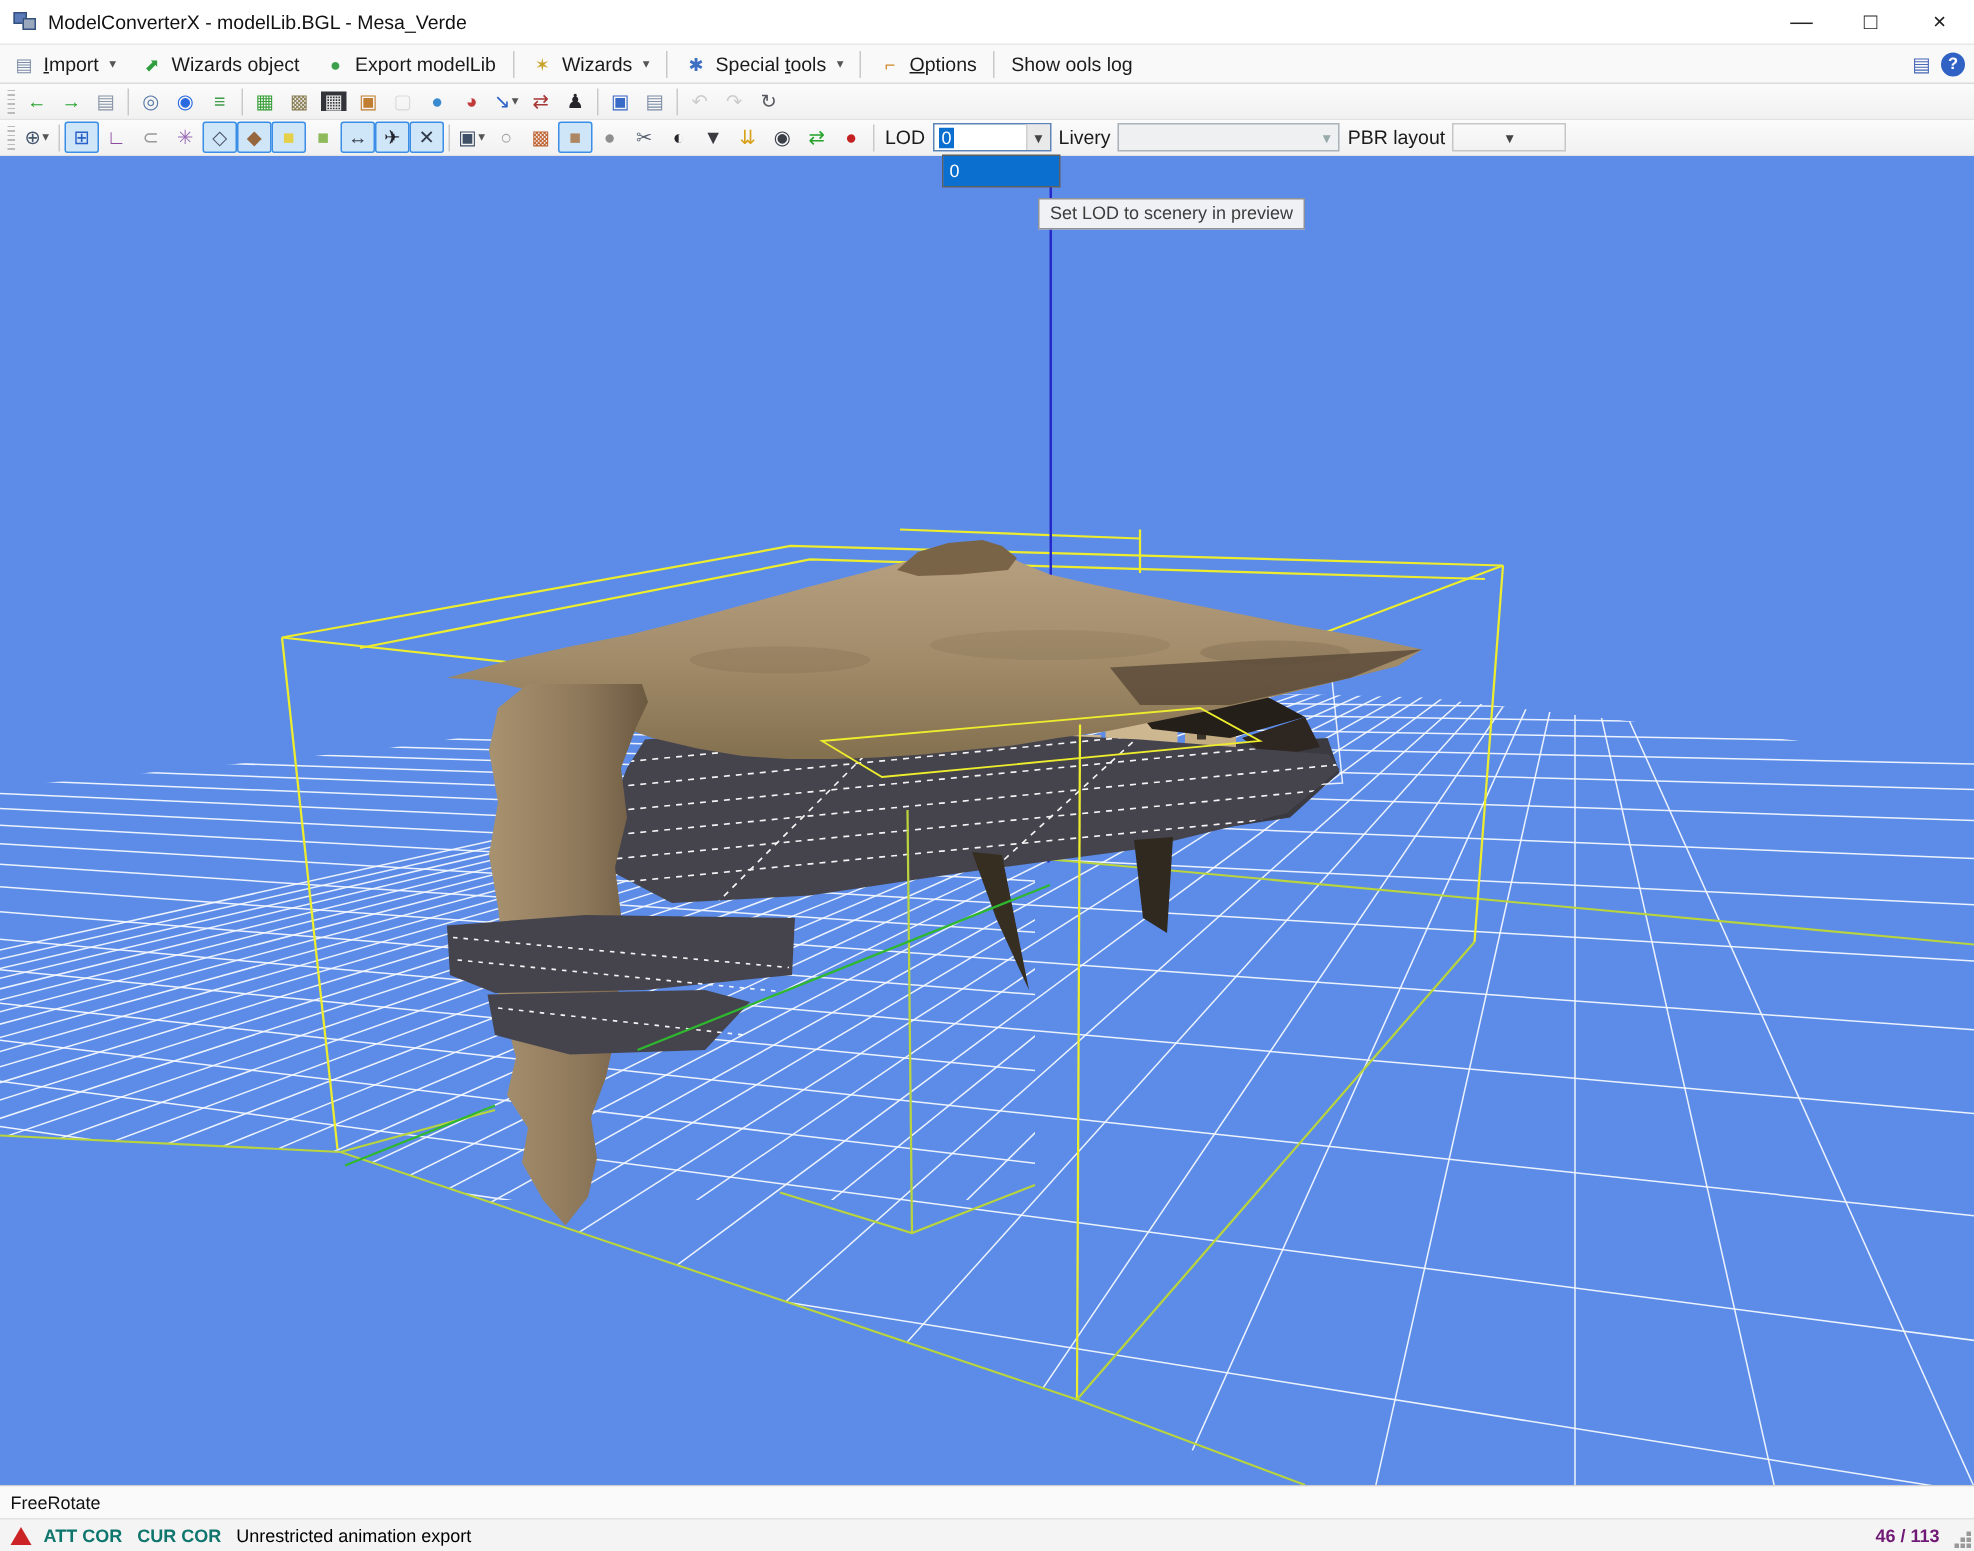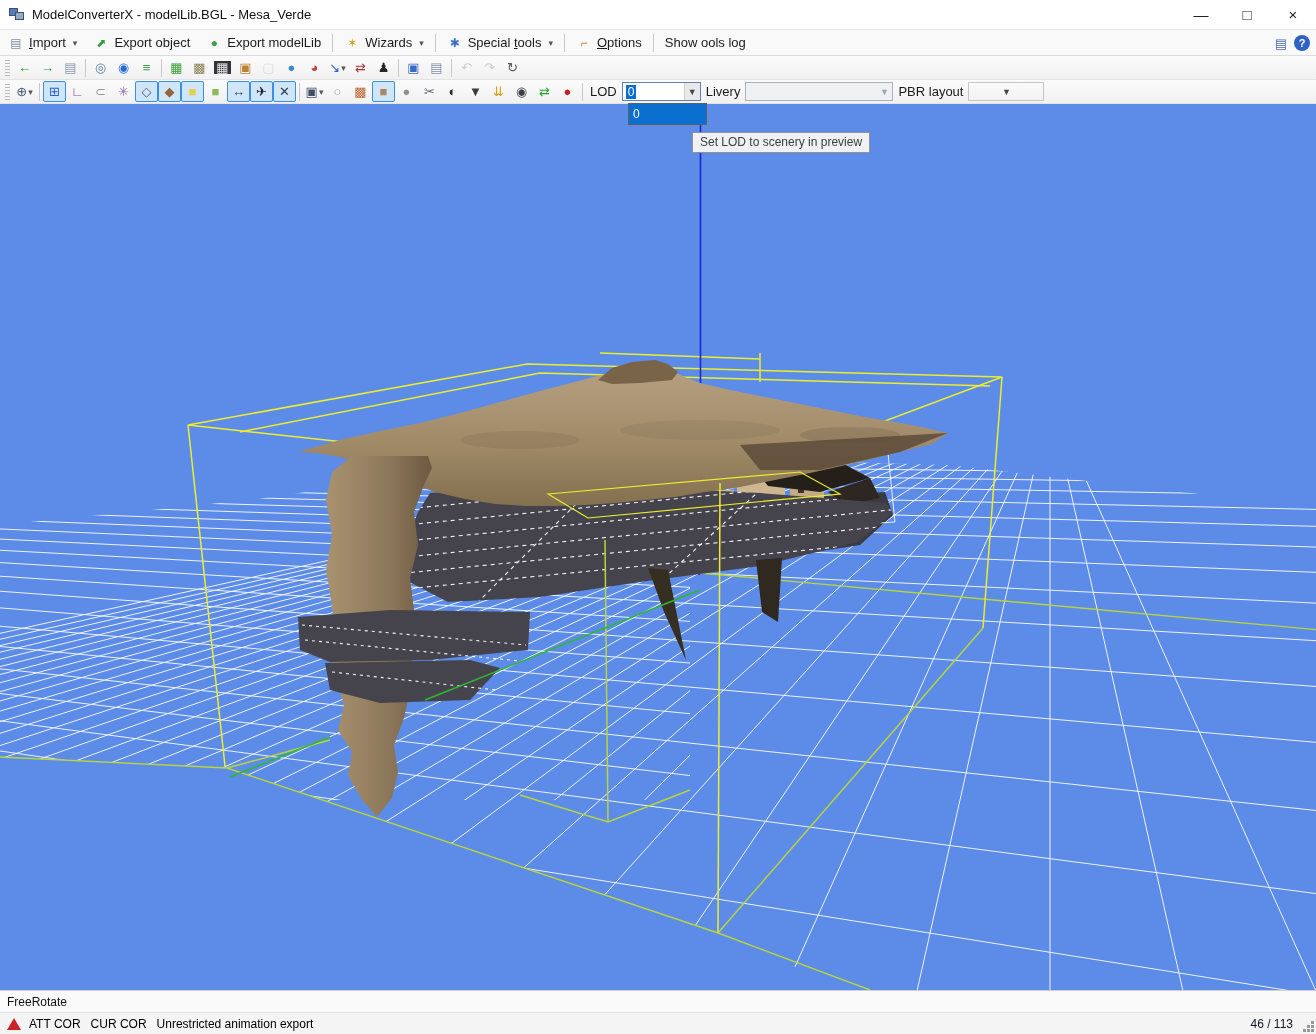--- a/index.html
+++ b/index.html
@@ -54,23 +54,23 @@
     border:1px solid #5f5f5f;font-size:12px;z-index:5;}
   .dd-item{height:20px;display:flex;align-items:center;padding:0 4px;background:#0b6fd0;color:#fff;}
   .tip{position:absolute;left:692px;top:28px;height:21px;padding:2px 7px;background:#f0f1f4;
     border:1px solid #8f9299;font-size:12px;color:#3c3c3c;white-space:nowrap;z-index:6;}
   .statusbar{height:44px;background:#f4f4f4;border-top:1px solid #cfcfcf;font-size:12px;color:#111;}
   .sb-row1{height:22px;display:flex;align-items:center;padding:0 7px;background:#fafafa;
     border-bottom:1px solid #e2e2e2;}
   .sb-row2{height:21px;display:flex;align-items:center;padding:0 7px;gap:10px;position:relative;}
   .warn-tri{width:0;height:0;border-left:7px solid transparent;border-right:7px solid transparent;
     border-bottom:12px solid #cc2426;margin-right:-2px;}
-  .dim{color:#000000;}
+  .dim{color:#0f766e;font-weight:bold;}
   .greenmsg{color:#000000;}
-  .sb-count{margin-left:auto;color:#0f172a;margin-right:16px;}
+  .sb-count{margin-left:auto;color:#701a75;margin-right:16px;font-weight:bold;}
   .grip-corner{position:absolute;right:2px;bottom:2px;width:3px;height:3px;background:#999;
     box-shadow:-4px 0 #999,-8px 0 #999,0 -4px #999,-4px -4px #999,0 -8px #999;}
   u{text-decoration:underline;}
 </style>
 </head>
 <body>
 
 <div class="titlebar">
   <span class="app-ico">
       <i></i>
@@ -86,21 +86,21 @@
 
 <div class="menubar">
   <span id="menu-items" style="display:flex;align-items:center;">
       <span class="menu-item">
         <span class="mi-ico" style="color: rgb(125, 141, 168);">▤</span>
         <span><u>I</u>mport</span>
         <span class="caret">▾</span>
       </span>
       <span class="menu-item">
         <span class="mi-ico" style="color: rgb(47, 158, 63);">⬈</span>
-        <span>Export object</span>
+        <span>Wizards object</span>
       </span>
       <span class="menu-item">
         <span class="mi-ico" style="color: rgb(61, 160, 74);">●</span>
         <span>Export modelLib</span>
       </span>
       <span class="mb-sep"></span>
       <span class="menu-item">
         <span class="mi-ico" style="color: rgb(202, 164, 42);">✶</span>
         <span>Wizards</span>
         <span class="caret">▾</span>

